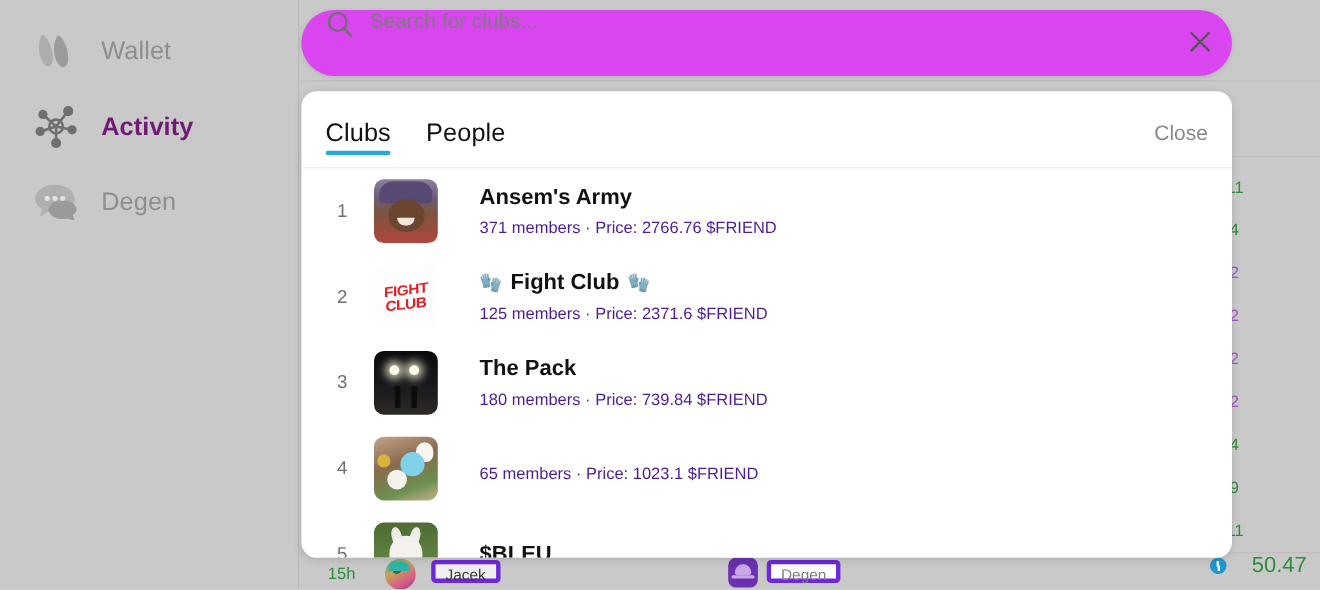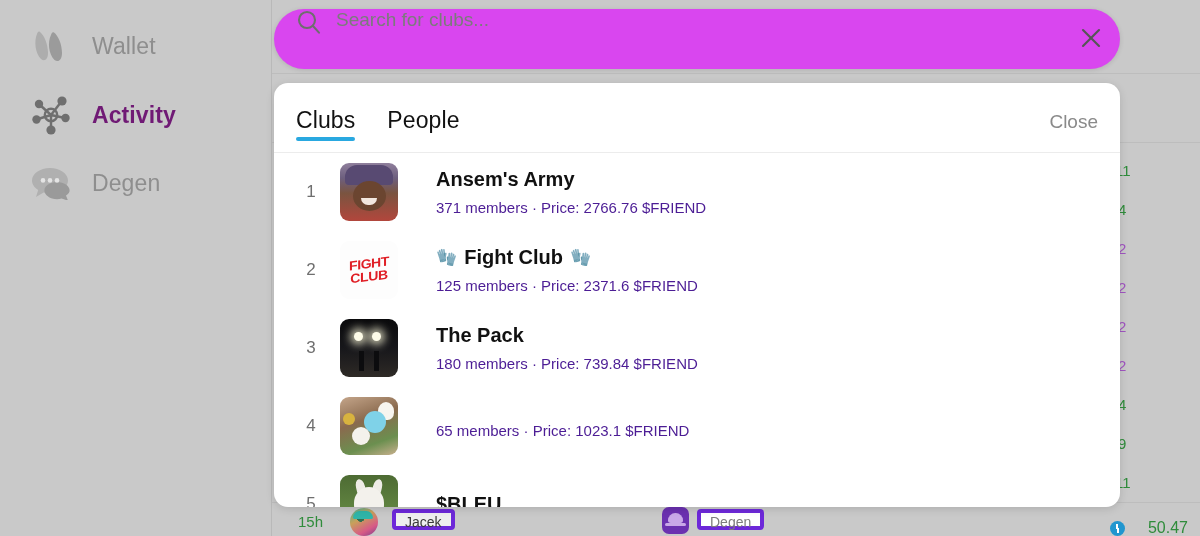--- a/index.html
+++ b/index.html
@@ -67,22 +67,22 @@
   #bb-chan-ico .dome {
     position: absolute; left: 6px; top: 6px; width: 15px; height: 10px;
     background: #c9a8e8; border-radius: 8px 8px 3px 3px;
   }
   #bb-chan-ico .brim {
     position: absolute; left: 3px; top: 16px; width: 21px; height: 3px;
     background: #c9a8e8; border-radius: 2px;
   }
   #bb-chan { left: 425px; background: #ffffff; color: #7d7d7d; text-align: center; }
   #bb-balance {
-    position: absolute; right: 12px; top: 16px; display: flex; align-items: center; gap: 23px;
-    font-size: 16px; color: #2f8c3b;
+    position: absolute; right: 12px; top: 0; display: flex; align-items: center; gap: 23px;
+    font-size: 20px; color: #2f8c3b;
   }
   #bb-balance .coin {
     width: 15px; height: 15px; border-radius: 50%; background: #2196cf; position: relative;
   }
   #bb-balance .coin::after {
     content: ""; position: absolute; left: 6px; top: 3px; width: 2px; height: 5px;
     background: #fff; box-shadow: 1px 4px 0 0 #fff;
   }
 
   

